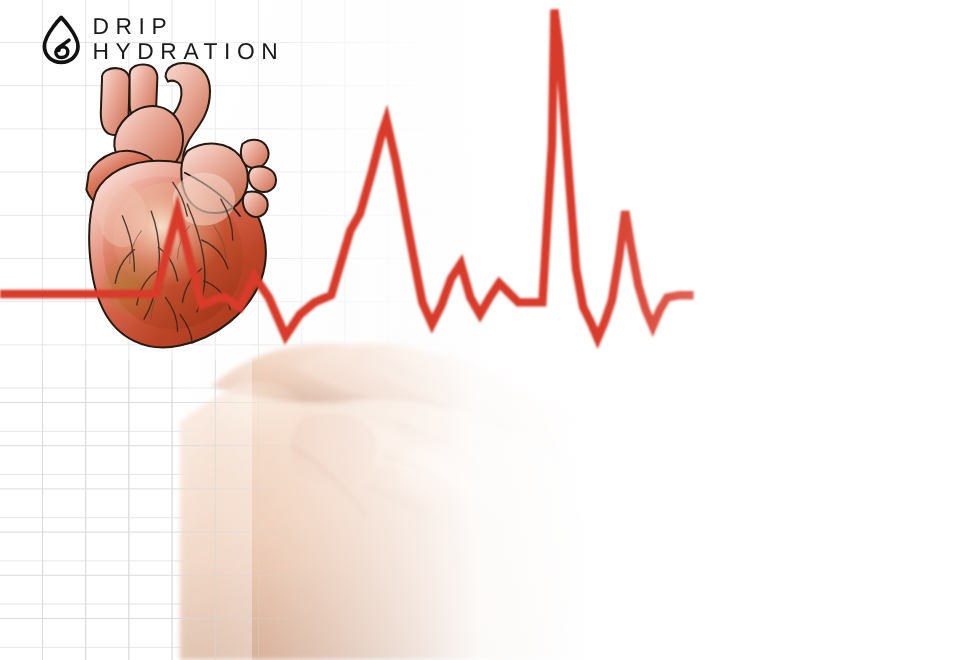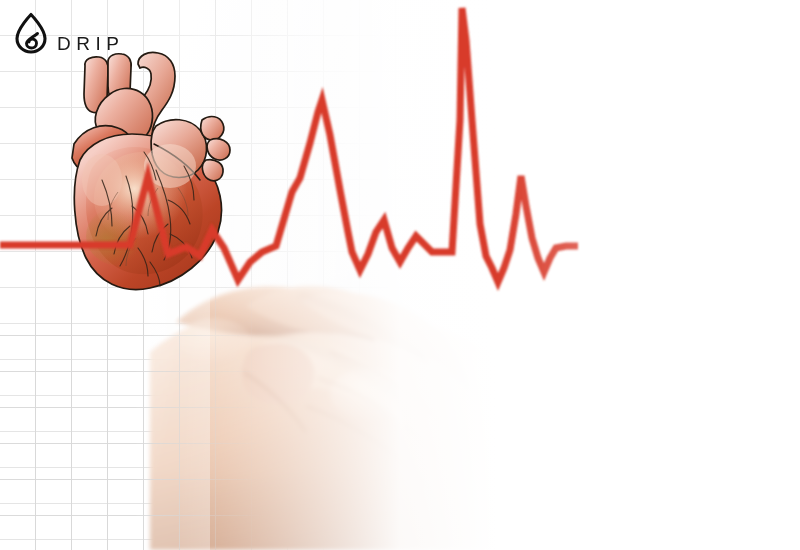--- a/index.html
+++ b/index.html
@@ -63,24 +63,24 @@
     position: absolute;
     left: 58px;
     top: 48px;
     width: 182px;
     height: 248px;
   }
 
   
   .logo {
     position: absolute;
-    left: 14px;
+    left: 34px;
     top: 12px;
     display: flex;
-    align-items: flex-end;
+    align-items: center;
     gap: 9px;
     z-index: 40;
   }
   .logo-mark { width: 34px; height: 42px; flex: 0 0 auto; }
   .logo-words {
     display: flex;
     flex-direction: column;
     justify-content: center;
     color: #1a1a1a;
   }
@@ -500,16 +500,17 @@
                C 9.3 40 3 34.3 3 26.5 C 3 17 17 2.5 17 2.5 Z" fill="none" stroke="#111111" stroke-width="3.1" stroke-linejoin="round"></path>
 
       <path d="M 23.5 21.5 C 18.5 25.5 12.5 28 12.5 31.5
                C 12.5 34.2 14.8 36 17.4 36
                C 20.3 36 22.5 33.9 22.5 31.2
                C 22.5 28.8 20.6 27 18.3 27
                C 16.4 27 15 28.3 15 30" fill="none" stroke="#111111" stroke-width="2.9" stroke-linecap="round" stroke-linejoin="round"></path>
     </svg>
     <div class="logo-words">
       <span class="logo-line1">DRIP</span>
+      <span class="logo-line2">HYDRATION</span>
     </div>
   </div>
 
 </div>
 
 </body></html>

